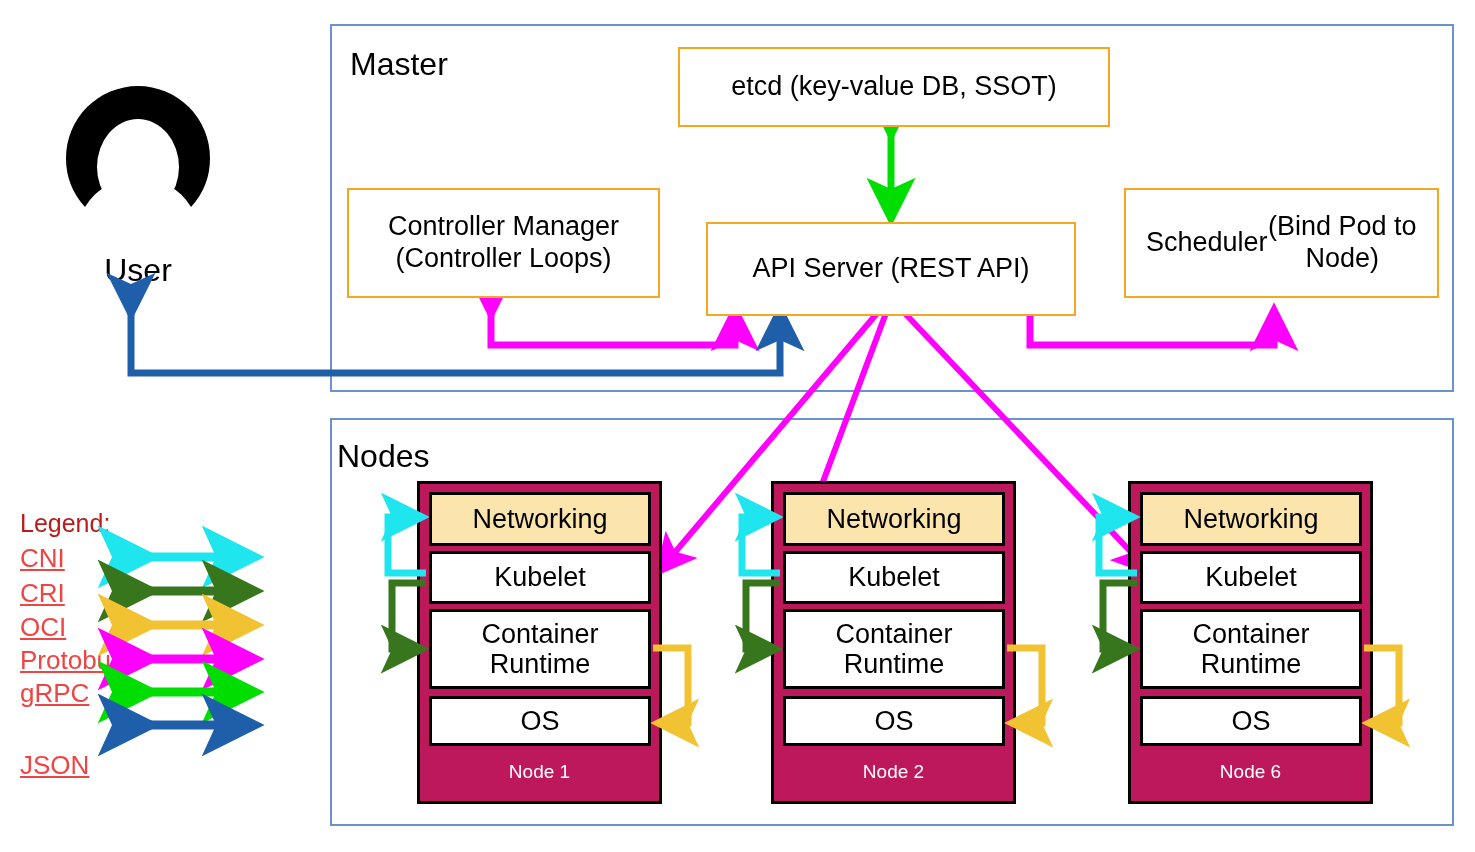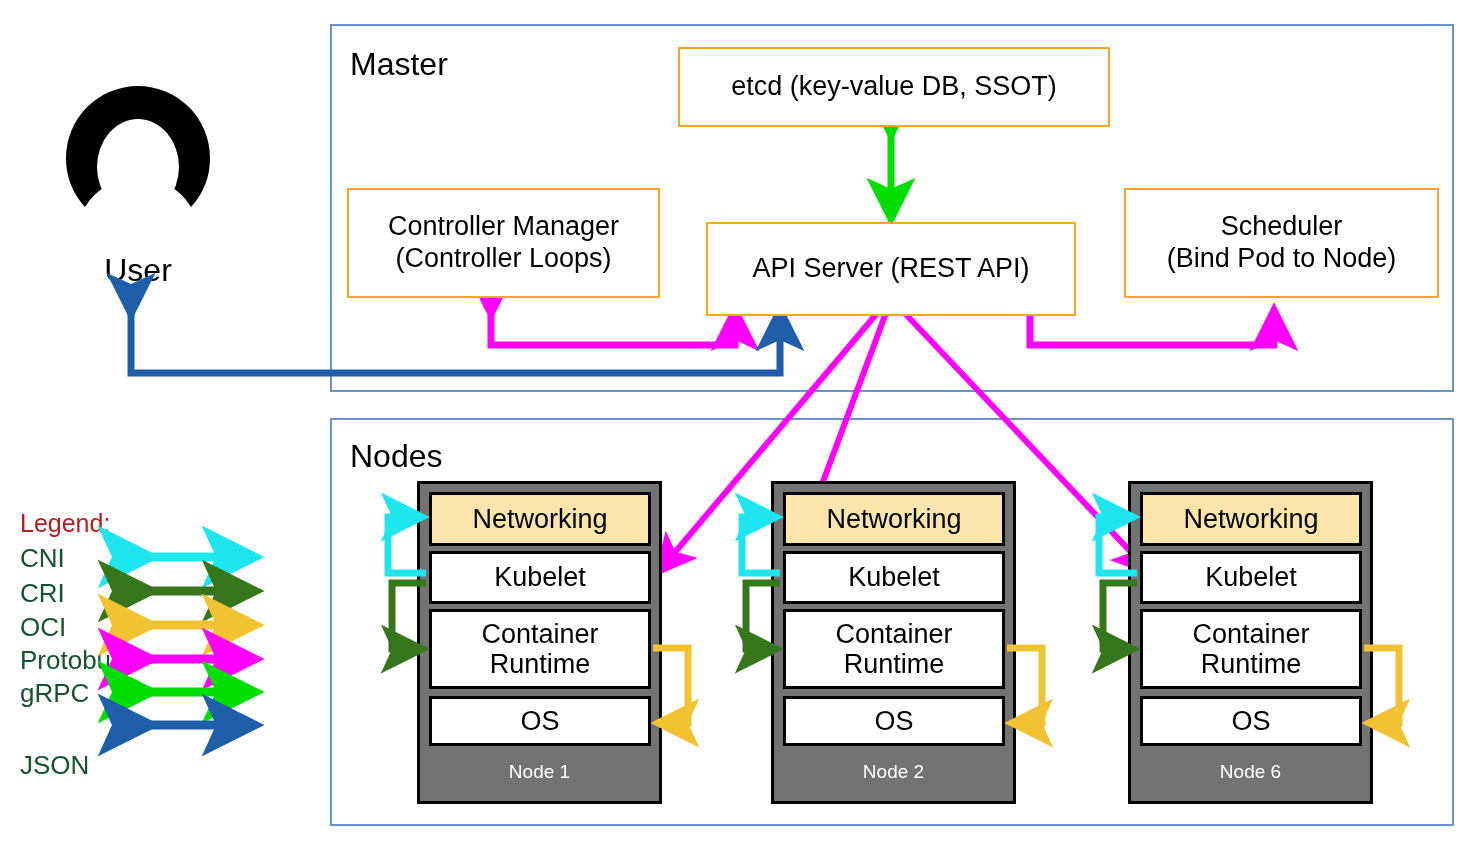--- a/index.html
+++ b/index.html
@@ -24,39 +24,39 @@
   
   .mbox{
     border:2px solid #f5a623;background:#ffffff;
     font-size:27px;line-height:1.18;color:#000;
     padding:2px 20px;
   }
 
   
   .node-card{
     position:absolute;box-sizing:border-box;
-    background:#737373;border:3px solid #000000;
+    background:#be185d;border:3px solid #000000;
   }
   .node-label{
     position:absolute;left:0;right:0;text-align:center;
     color:#ffffff;font-size:19px;line-height:1;
   }
   .ninner{
     position:absolute;box-sizing:border-box;
     border:3px solid #000000;background:#ffffff;
     display:flex;align-items:center;justify-content:center;text-align:center;
     font-size:27px;line-height:1.12;color:#000;
   }
   .ninner.net{background:#fce5ad;}
 
   
   .legend-title{position:absolute;font-size:25px;color:#b91c1c;white-space:nowrap;}
   .legend-item{
-    position:absolute;font-size:26px;color:#14532d;white-space:nowrap;
-    text-underline-offset:2px;text-align:right;
+    position:absolute;font-size:26px;color:#ef4444;white-space:nowrap;
+    text-decoration:underline;text-underline-offset:2px;text-align:right;
   }
 
   .user-label{position:absolute;font-size:32px;color:#000;white-space:nowrap;text-align:center;}
 </style>
 </head>
 <body>
 
 <div id="stage">
 
   <svg class="layer">
@@ -69,21 +69,21 @@
                a 72 72 0 0 1 72 -72 Z" fill="#000000"></path>
       <ellipse cx="138" cy="167" rx="41" ry="48" fill="#ffffff"></ellipse>
     </g>
   </svg>
   <div class="user-label" style="left:88px;top:252px;width:100px;">User</div>
 
   <div class="frame" style="left:330px;top:24px;width:1124px;height:368px;"></div>
   <div class="frame-title" style="left:350px;top:48px;">Master</div>
 
   <div class="frame" style="left:330px;top:418px;width:1124px;height:408px;"></div>
-  <div class="frame-title" style="left:350px;top:440px;">Nodes</div>
+  <div class="frame-title" style="left:337px;top:440px;">Nodes</div>
 
   <svg class="layer">
     <defs>
       <marker id="mk-magenta" markerWidth="7" markerHeight="7" refX="5.6" refY="3.5" orient="auto">
         <path d="M0,0 L7,3.5 L0,7 L1.6,3.5 Z" fill="#ff00ff"></path>
       </marker>
       <marker id="mk-green" markerWidth="7" markerHeight="7" refX="5.6" refY="3.5" orient="auto">
         <path d="M0,0 L7,3.5 L0,7 L1.6,3.5 Z" fill="#00dd00"></path>
       </marker>
       <marker id="mk-blue" markerWidth="7" markerHeight="7" refX="5.6" refY="3.5" orient="auto">
@@ -131,21 +131,21 @@
 
   <div class="box mbox" style="left:678px;top:47px;width:432px;height:80px;">etcd (key-value DB, SSOT)</div>
 
   <div class="box mbox" style="left:347px;top:188px;width:313px;height:110px;flex-direction:column;">
     <div>Controller Manager</div>
     <div>(Controller Loops)</div>
   </div>
 
   <div class="box mbox" style="left:706px;top:222px;width:370px;height:94px;">API Server (REST API)</div>
 
-  <div class="box mbox" style="left:1124px;top:188px;width:315px;height:110px;flex-direction:column;">
+  <div class="box mbox" style="left:1124px;top:188px;width:315px;height:110px;flex-direction:row;">
     <div>Scheduler</div>
     <div>(Bind Pod to Node)</div>
   </div>
 
   <div class="node-card" style="left:417px;top:481px;width:245px;height:323px;">
     <div class="ninner net" style="left:9px;top:8px;width:222px;height:54px;">Networking</div>
     <div class="ninner" style="left:9px;top:67px;width:222px;height:53px;">Kubelet</div>
     <div class="ninner" style="left:9px;top:125px;width:222px;height:80px;flex-direction:column;">
       <div>Container</div>
       <div>Runtime</div>

